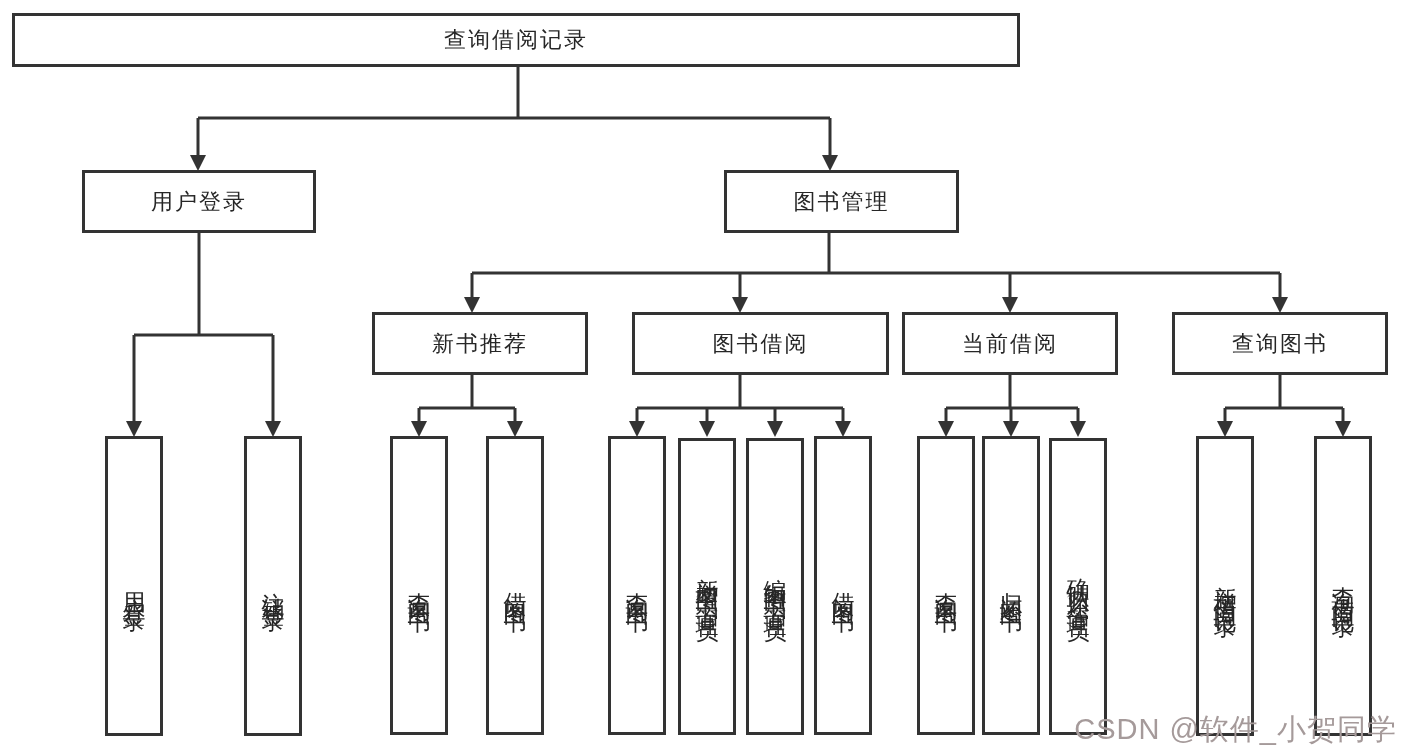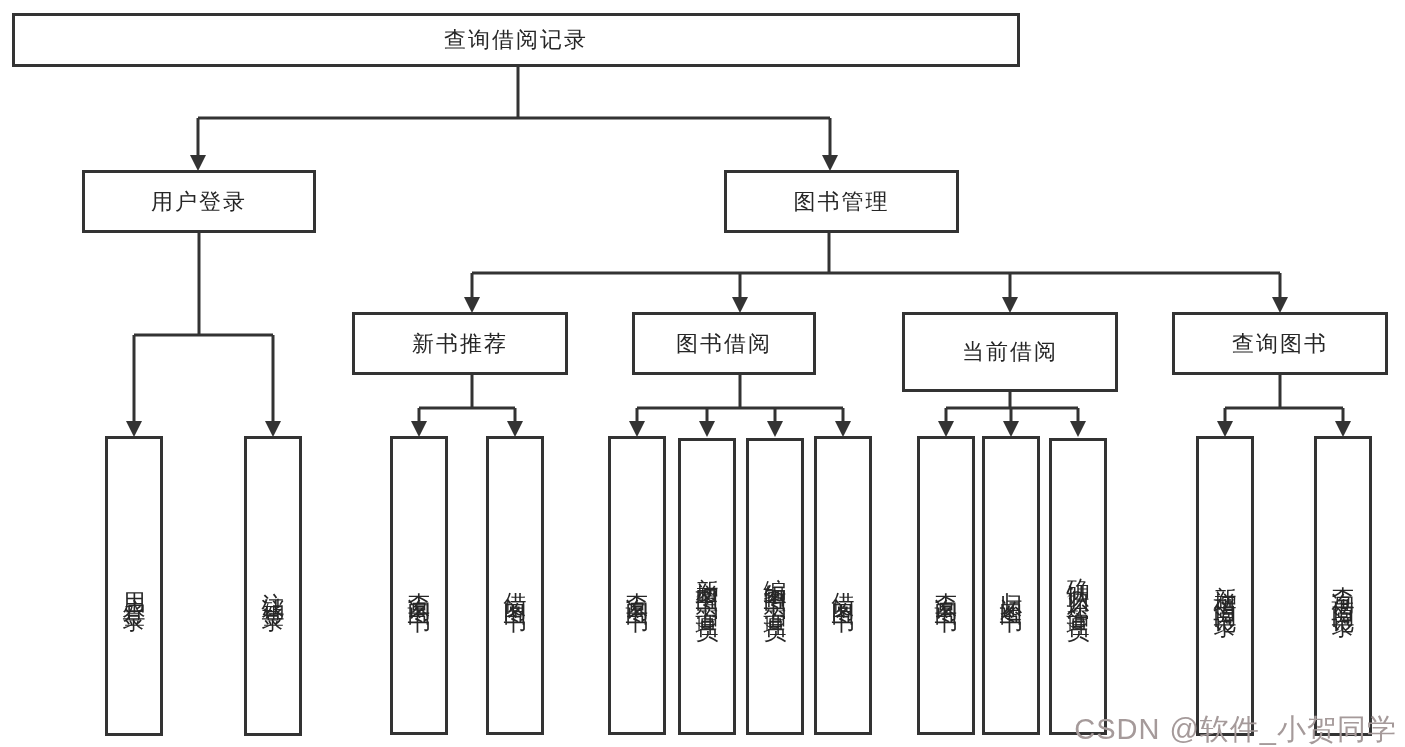--- a/index.html
+++ b/index.html
@@ -133,27 +133,27 @@
     <span>查询借阅记录</span>
   </div>
 
   <div class="node h" style="left:82px; top:170px; width:234px; height:63px;">
     <span>用户登录</span>
   </div>
   <div class="node h" style="left:712px; top:170px; width:235px; height:63px;margin-left:12px;">
     <span>图书管理</span>
   </div>
 
-  <div class="node h" style="left:352px; top:312px; width:216px; height:63px;">
+  <div class="node h" style="left:372px; top:312px; width:216px; height:63px;">
     <span>新书推荐</span>
   </div>
-  <div class="node h" style="left:632px; top:312px; width:184px; height:63px;">
+  <div class="node h" style="left:632px; top:312px; width:257px; height:63px;">
     <span>图书借阅</span>
   </div>
-  <div class="node h" style="left:902px; top:312px; width:216px; height:80px;">
+  <div class="node h" style="left:902px; top:312px; width:216px; height:63px;">
     <span>当前借阅</span>
   </div>
   <div class="node h" style="left:1172px; top:312px; width:216px; height:63px;">
     <span>查询图书</span>
   </div>
 
   <div class="node v" style="left:105px; top:436px; width:58px; height:300px;">
     <span>用户登录</span>
   </div>
   <div class="node v" style="left:244px; top:436px; width:58px; height:300px;">

